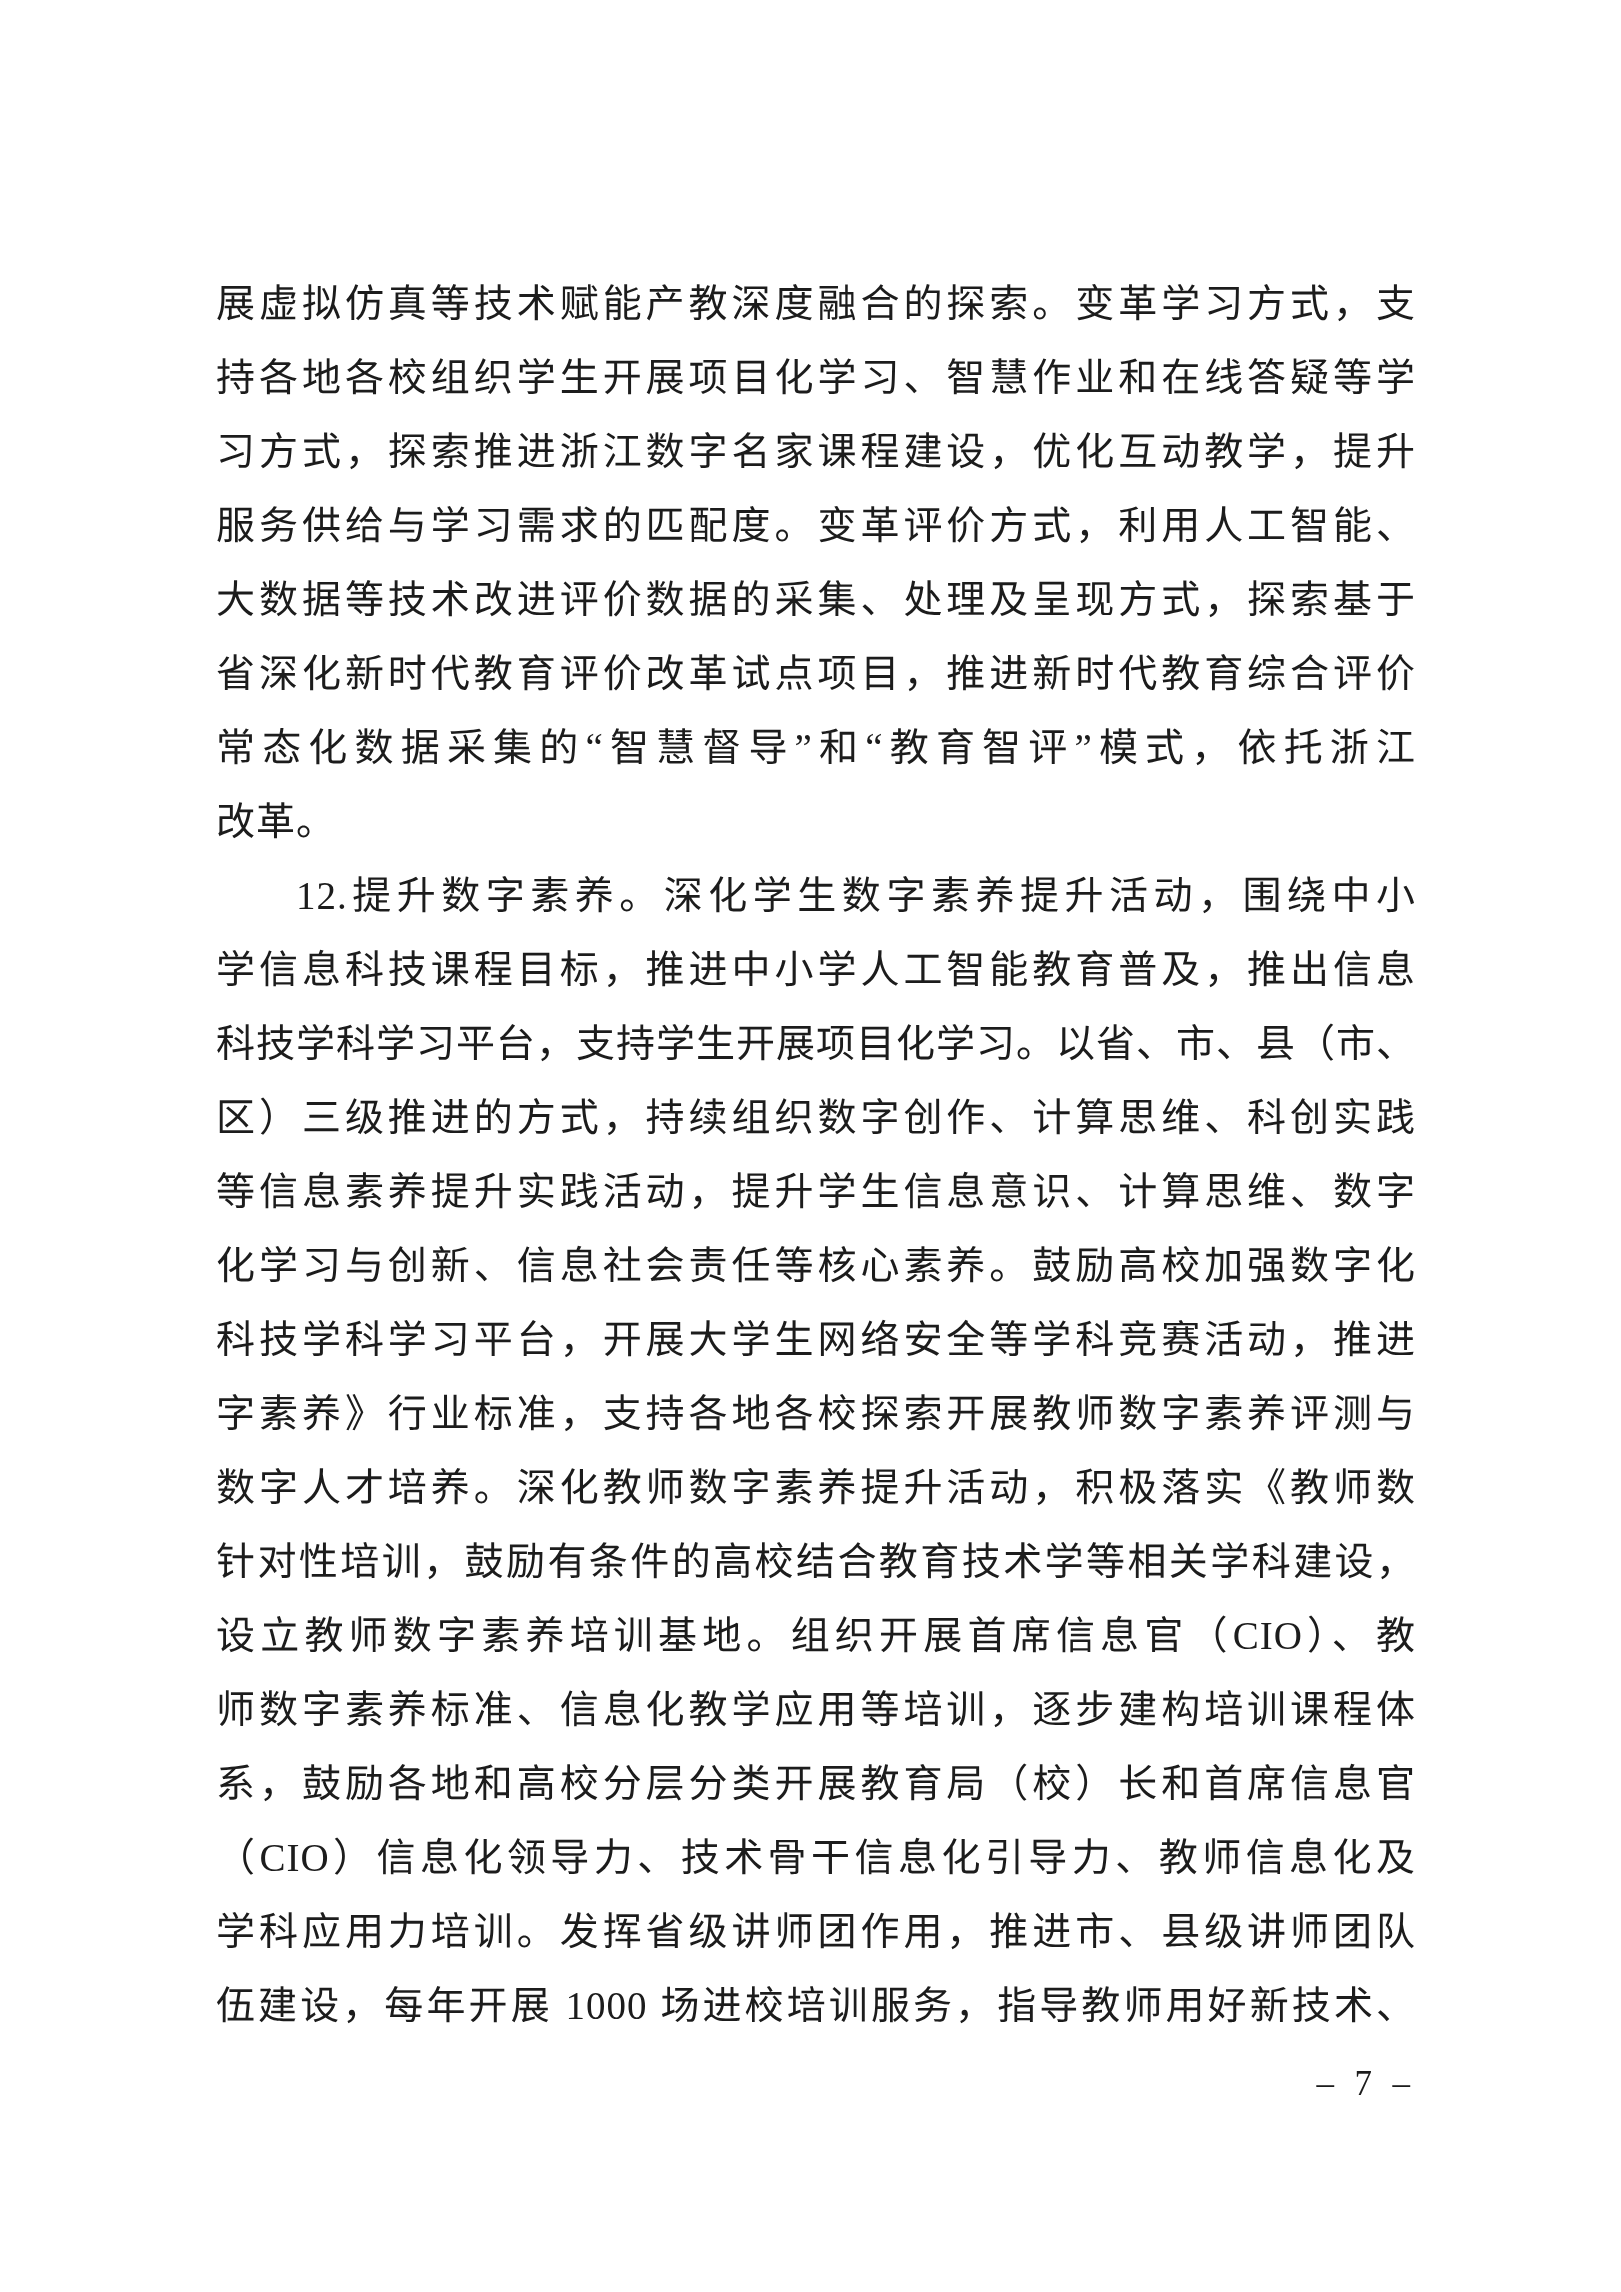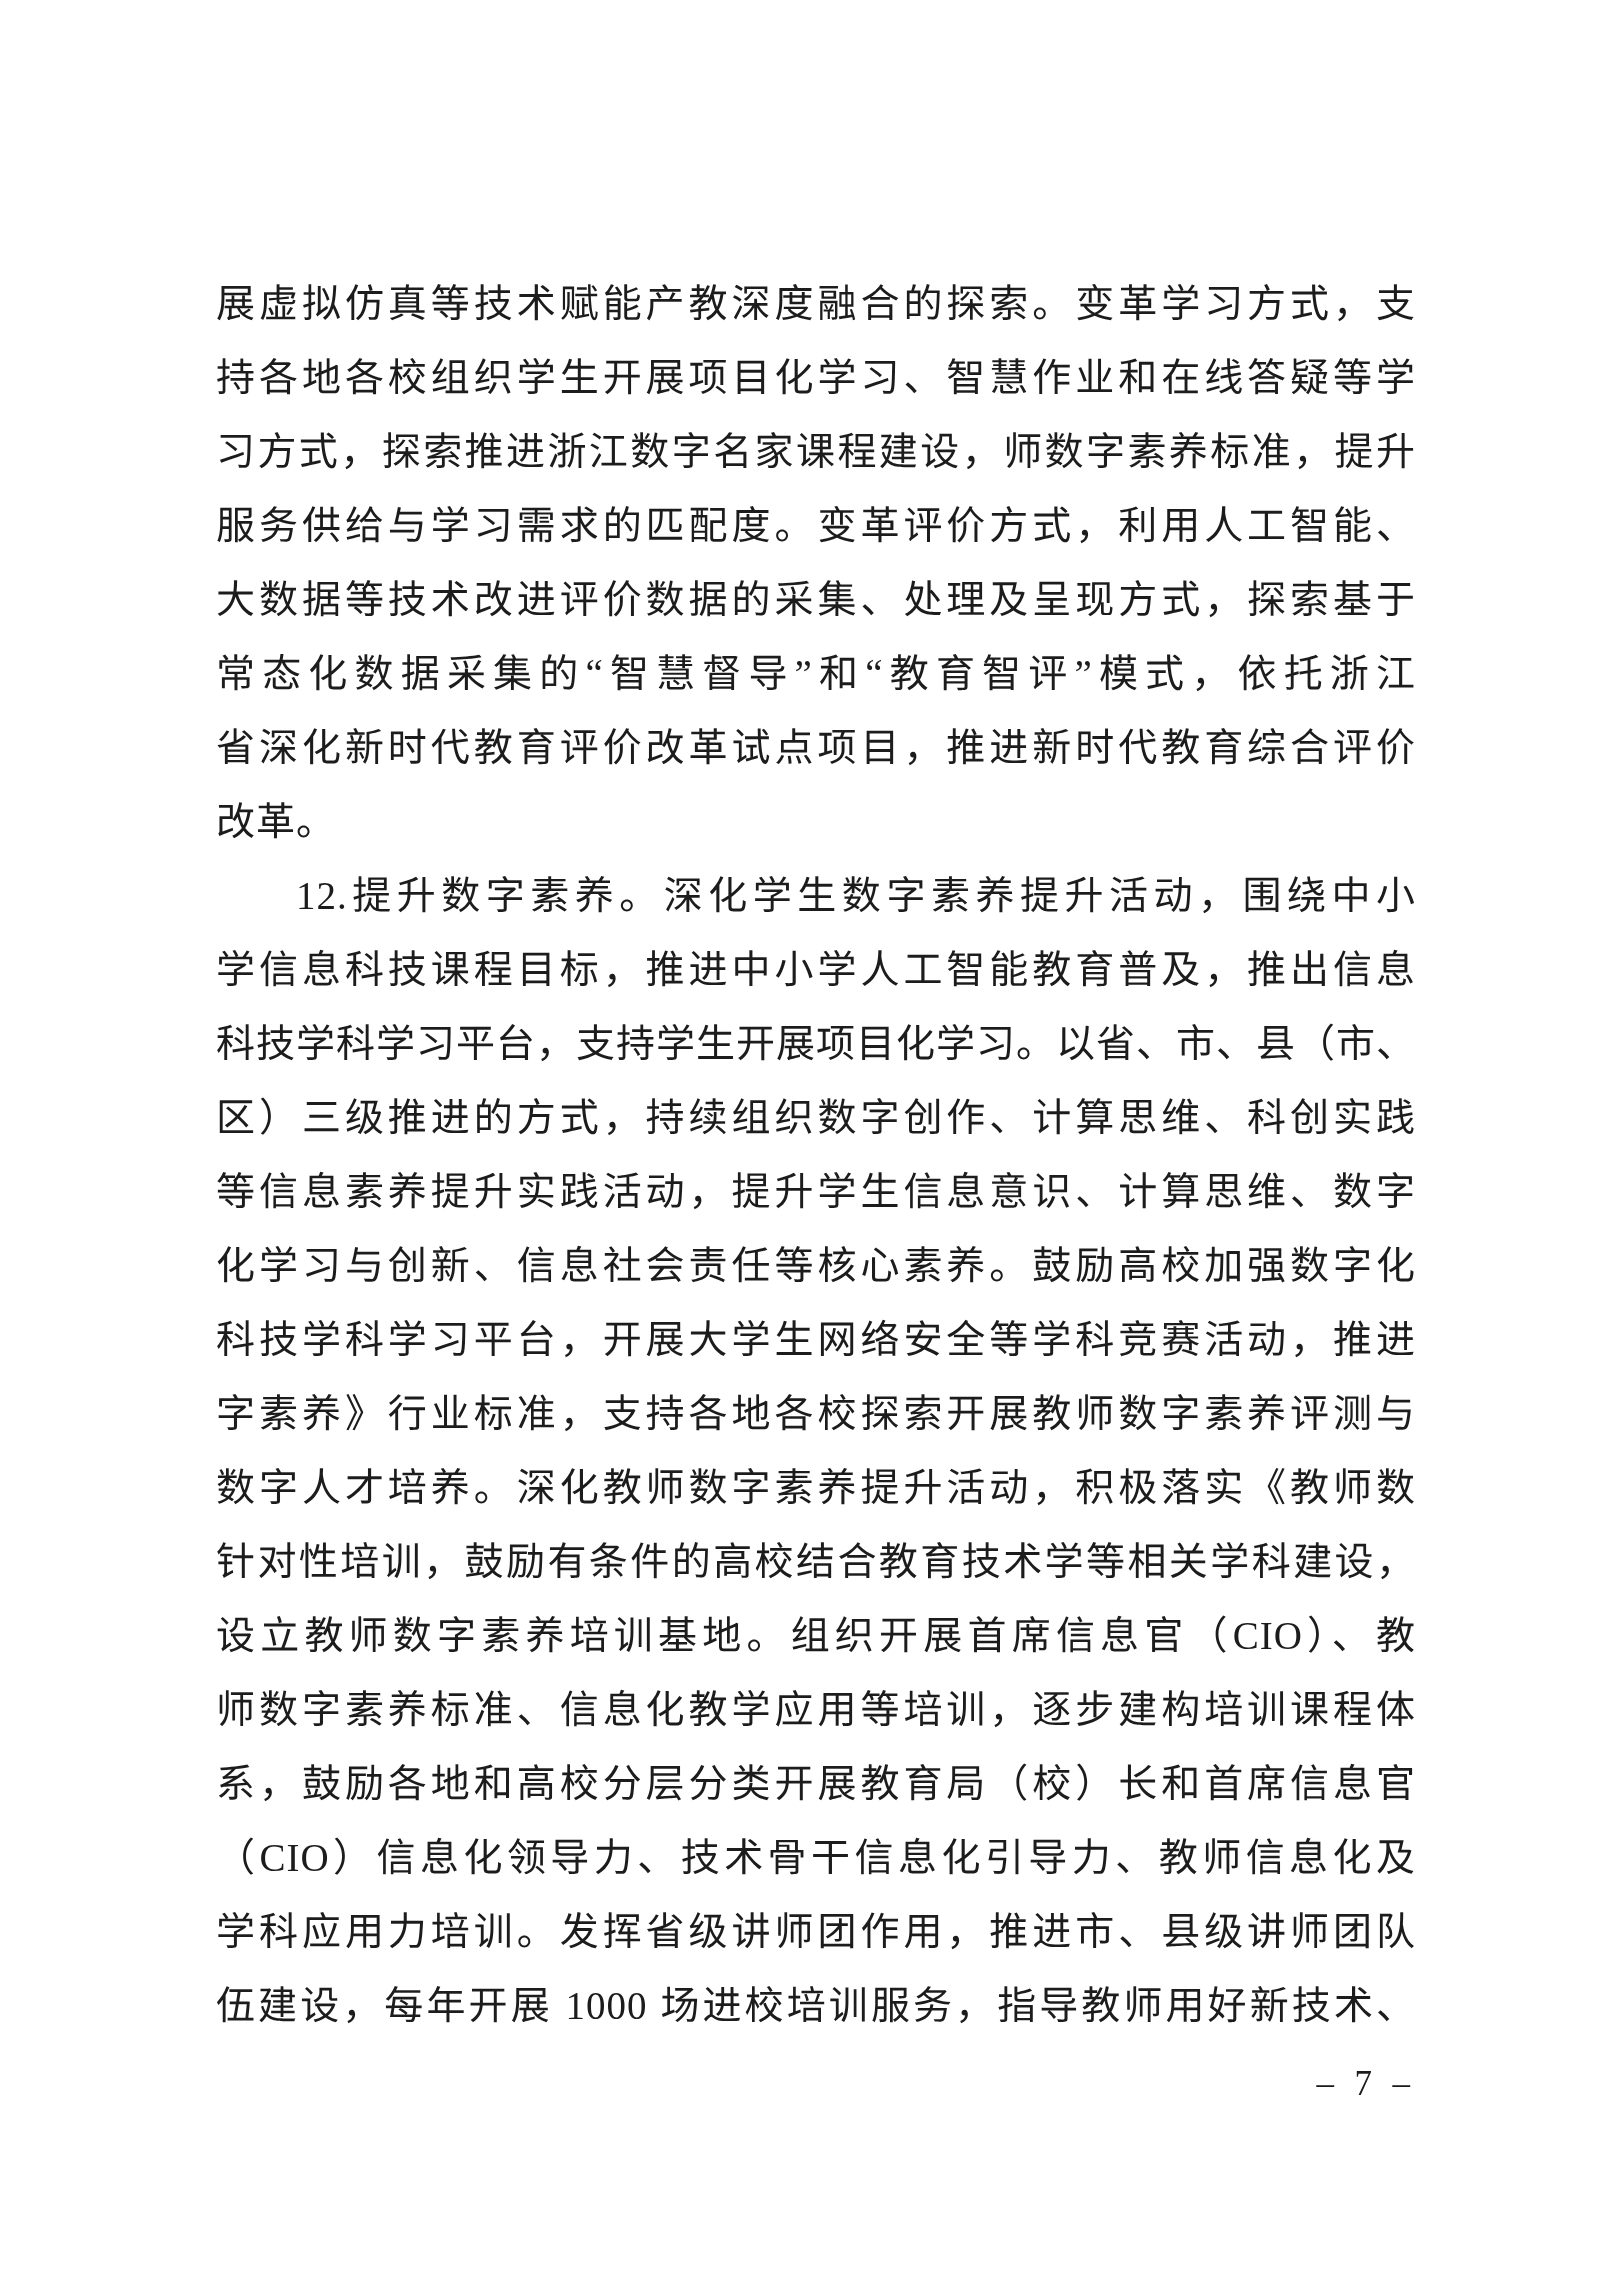--- a/index.html
+++ b/index.html
@@ -47,25 +47,25 @@
     color: #1c1c1c;
   }
 </style>
 </head>
 <body>
 
 <div class="sheet">
   <div class="textblock">
     <div class="line">展虚拟仿真等技术赋能产教深度融合的探索。变革学习方式，支</div>
     <div class="line">持各地各校组织学生开展项目化学习、智慧作业和在线答疑等学</div>
-    <div class="line">习方式，探索推进浙江数字名家课程建设，师数字素养标准，提升</div>
+    <div class="line">习方式，探索推进浙江数字名家课程建设，优化互动教学，提升</div>
     <div class="line">服务供给与学习需求的匹配度。变革评价方式，利用人工智能、</div>
     <div class="line">大数据等技术改进评价数据的采集、处理及呈现方式，探索基于</div>
+    <div class="line">省深化新时代教育评价改革试点项目，推进新时代教育综合评价</div>
     <div class="line">常态化数据采集的“智慧督导”和“教育智评”模式，依托浙江</div>
-    <div class="line">省深化新时代教育评价改革试点项目，推进新时代教育综合评价</div>
     <div class="line para-end">改革。</div>
     <div class="line indent">12.提升数字素养。深化学生数字素养提升活动，围绕中小</div>
     <div class="line">学信息科技课程目标，推进中小学人工智能教育普及，推出信息</div>
     <div class="line">科技学科学习平台，支持学生开展项目化学习。以省、市、县（市、</div>
     <div class="line">区）三级推进的方式，持续组织数字创作、计算思维、科创实践</div>
     <div class="line">等信息素养提升实践活动，提升学生信息意识、计算思维、数字</div>
     <div class="line">化学习与创新、信息社会责任等核心素养。鼓励高校加强数字化</div>
     <div class="line">科技学科学习平台，开展大学生网络安全等学科竞赛活动，推进</div>
     <div class="line">字素养》行业标准，支持各地各校探索开展教师数字素养评测与</div>
     <div class="line">数字人才培养。深化教师数字素养提升活动，积极落实《教师数</div>

